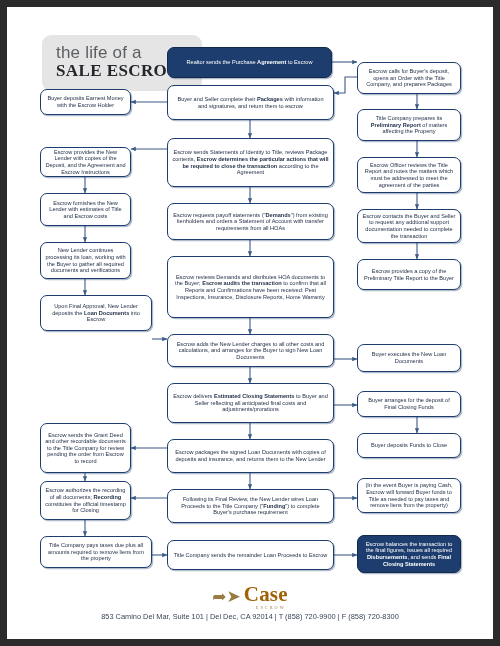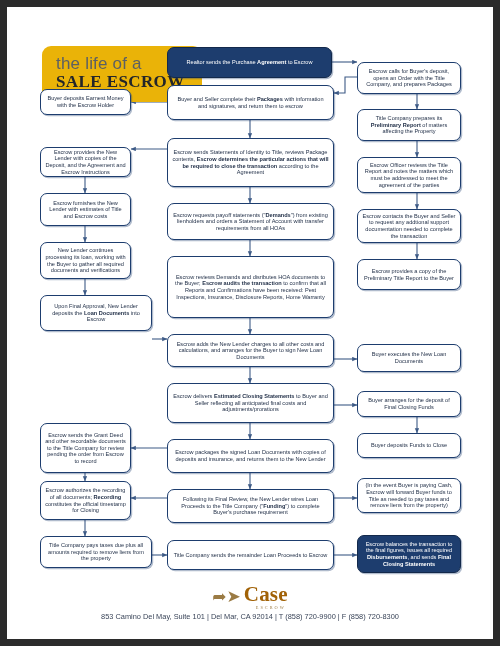--- a/index.html
+++ b/index.html
@@ -10,21 +10,21 @@
 
   .node{position:absolute;box-sizing:border-box;border:1.2px solid #1d3d6e;border-radius:7px;
         background:#ffffff;color:#24324a;display:flex;align-items:center;justify-content:center;
         text-align:center;padding:2px 4px;line-height:1.18;font-size:5.6px;
         font-family:"Liberation Sans",sans-serif;
         box-shadow:1.2px 1.2px 0 rgba(29,61,110,.35);}
   .node span.t{display:block;}
   .node b{font-weight:bold;}
   .node.dark{background:#1d3d6e;border-color:#13294b;color:#ffffff;}
 
-  .hdr{position:absolute;background:#eab308;border-radius:9px;margin-top:11px;}
+  .hdr{position:absolute;background:#e5e5e5;border-radius:9px;}
   .hdr .l1{position:absolute;left:14px;top:8px;font-family:"Liberation Sans",sans-serif;
            font-size:17px;color:#5d6063;letter-spacing:.2px;}
   .hdr .l2{position:absolute;left:14px;top:26px;font-family:"Liberation Serif",serif;
            font-size:17px;font-weight:bold;color:#23262a;letter-spacing:.4px;}
 
   svg.links{position:absolute;left:0;top:0;width:486px;height:632px;pointer-events:none;}
 
   .logo{position:absolute;display:flex;align-items:flex-end;justify-content:center;}
   .logo .mark{font-size:17px;color:#9b7b44;line-height:1;margin-right:3px;
               font-family:"DejaVu Sans",sans-serif;}
@@ -219,16 +219,16 @@
       </div>
 
     <div class="logo" style="left:0;top:572px;width:486px;height:26px;">
       <span class="mark">➦➤</span>
       <span style="position:relative;">
         <span class="word">Case</span>
         <span class="sub">ESCROW</span>
       </span>
     </div>
 
-    <div class="addr" style="left:0;top:605px;">853 Camino Del May, Suite 101  |  Del Mar, CA 92014  |  T (858) 720-9900  |  F (858) 720-8300</div>
+    <div class="addr" style="left:0;top:605px;">853 Camino Del Mar, Suite 101  |  Del Dec, CA 92014  |  T (858) 720-9900  |  F (858) 720-8300</div>
 
   </div>
 </div>
 
 </body></html>

